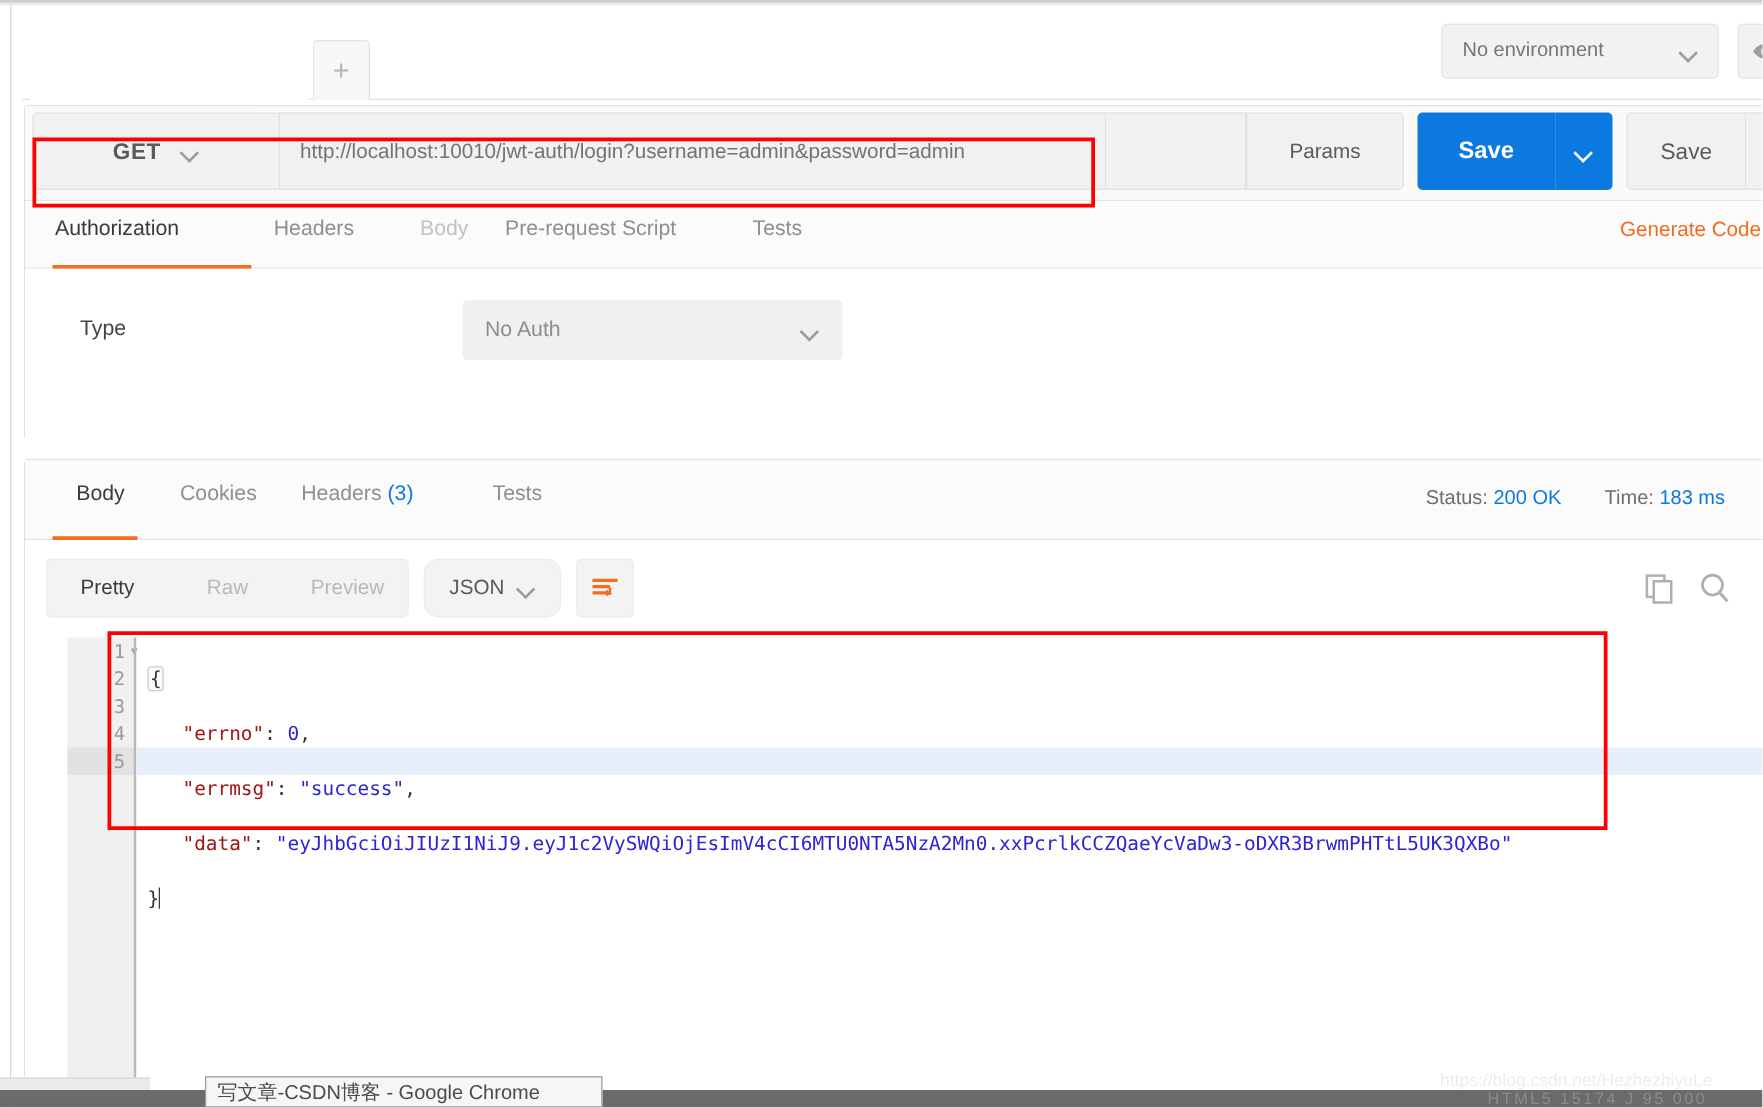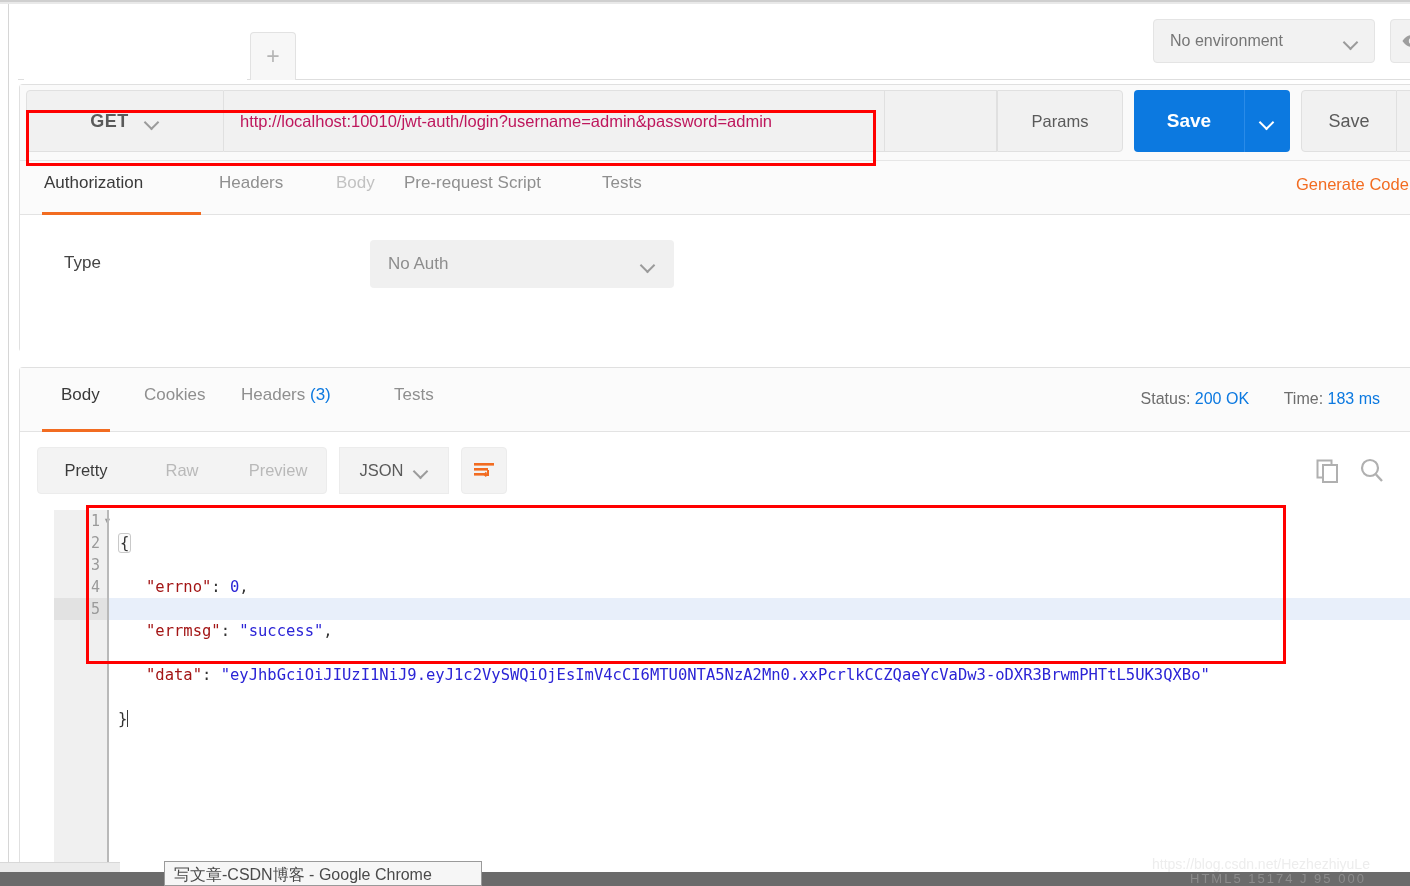--- a/index.html
+++ b/index.html
@@ -68,21 +68,21 @@
     position:absolute; left:6px; top:5px; width:198px; height:62px;
     background:#f1f1f1; border:1px solid #e0e0e0; border-radius:4px 0 0 4px;
     display:flex; align-items:center; justify-content:center; gap:16px;
   }
   .method-label { font-size:18px; font-weight:bold; color:#5a5a5a; letter-spacing:.5px; }
 
   .url-input {
     position:absolute; left:204px; top:5px; width:661px; height:62px;
     background:#f1f1f1; border:1px solid #e0e0e0; border-left:none;
     display:flex; align-items:center; padding-left:16px;
-    font-size:16.5px; color:#be185d; white-space:nowrap; overflow:hidden;
+    font-size:16.5px; color:#737373; white-space:nowrap; overflow:hidden;
   }
   .url-blank {
     position:absolute; left:865px; top:5px; width:112px; height:62px;
     background:#f1f1f1; border:1px solid #e0e0e0; border-left:none;
   }
   .params-btn {
     position:absolute; left:977px; top:5px; width:126px; height:62px;
     background:#f1f1f1; border:1px solid #e0e0e0; border-radius:0 4px 4px 0;
     display:flex; align-items:center; justify-content:center;
     font-size:16.5px; color:#5a5a5a;
@@ -151,21 +151,21 @@
   .res-toolbar { position:absolute; left:0; top:64px; width:1391px; height:78px; background:#ffffff; }
   .pill-group {
     position:absolute; left:17px; top:15px; width:290px; height:47px;
     background:#f3f3f3; border:1px solid #ececec; border-radius:4px;
     display:flex; align-items:center;
   }
   .pill { flex:1; text-align:center; font-size:16.5px; color:#b9b9b9; }
   .pill.on { color:#3a3a3a; }
   .json-select {
     position:absolute; left:319px; top:15px; width:110px; height:47px;
-    background:#f3f3f3; border:1px solid #ececec; border-radius:0;
+    background:#f3f3f3; border:1px solid #ececec; border-radius:12px;
     display:flex; align-items:center; justify-content:center; gap:10px;
     font-size:16.5px; color:#5a5a5a;
   }
   .wrap-btn {
     position:absolute; left:441px; top:15px; width:46px; height:47px;
     background:#f3f3f3; border:1px solid #ececec; border-radius:4px;
     display:flex; align-items:center; justify-content:center;
   }
   .icon-copy { position:absolute; left:1294px; top:25px; }
   .icon-search { position:absolute; left:1338px; top:25px; }

